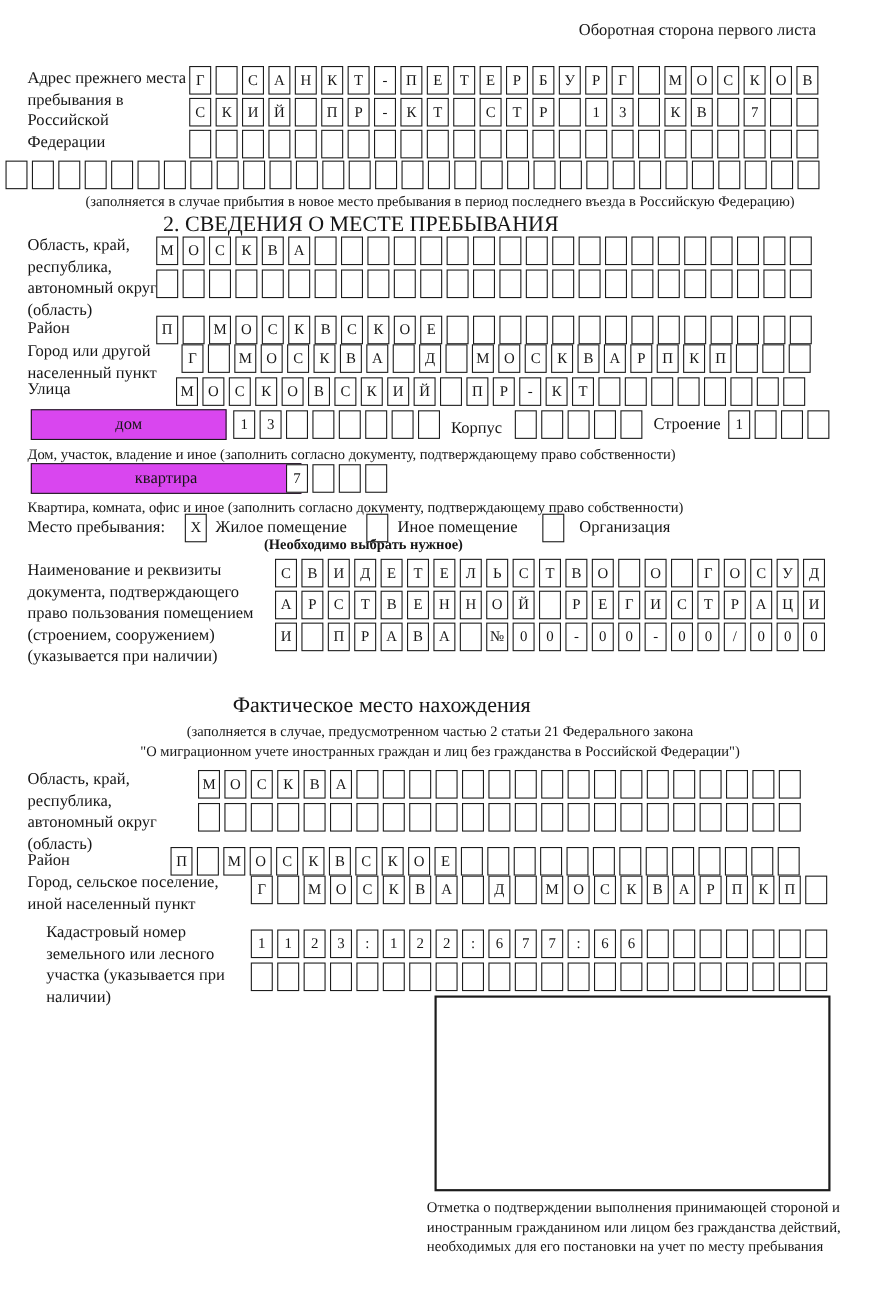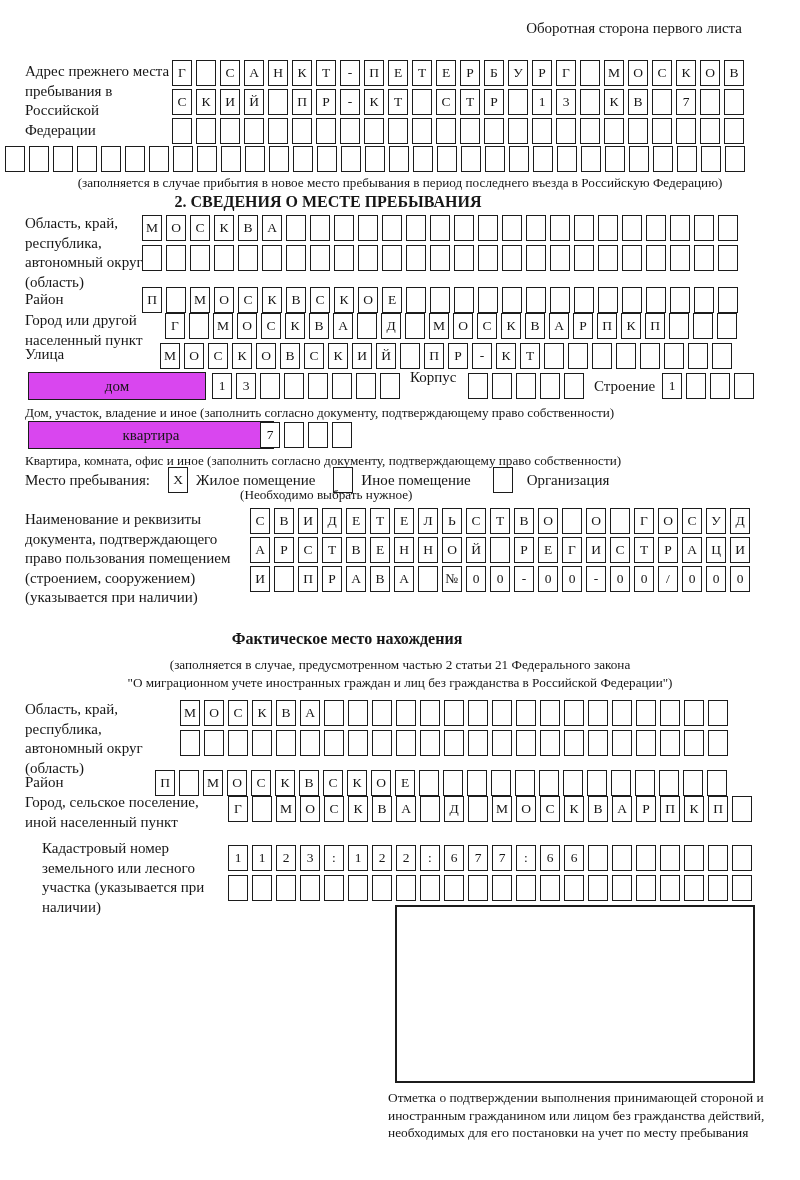--- a/index.html
+++ b/index.html
@@ -2,21 +2,21 @@
 <html><head>
 <meta charset="utf-8">
 <style>
   html,body{margin:0;padding:0;background:#ffffff;}
   body{width:800px;height:1180px;position:relative;color:#161616;
        font-family:"Liberation Serif","DejaVu Serif",serif;}
   .label{position:absolute;font-size:15px;line-height:19.5px;}
   .note{position:absolute;font-size:13.2px;line-height:17px;}
   .note.center{left:0;width:800px;text-align:center;}
   .title{position:absolute;left:0;width:656px;text-align:center;
-         font-weight:bold;font-size:16px;}
+         font-weight:normal;font-size:20px;}
   .boxrow{position:absolute;white-space:nowrap;}
   .cell{display:inline-block;box-sizing:border-box;width:20px;height:26px;
         border:1.6px solid #1c1c1c;margin-right:4px;text-align:center;
         font-size:13.5px;line-height:23px;vertical-align:top;background:#fff;}
   .bigbox{position:absolute;box-sizing:border-box;border:1.8px solid #1c1c1c;
           display:flex;align-items:center;justify-content:center;
           font-size:15px;background:#d946ef;}
   .stayrow{position:absolute;display:flex;align-items:center;font-size:15px;}
   .stayrow .cell{margin:0;}
   .stamp{position:absolute;box-sizing:border-box;border:2px solid #1c1c1c;background:#fff;}
@@ -45,40 +45,40 @@
 <div class="boxrow" style="left:142px;top:287px;"><span class="cell">П</span><span class="cell"></span><span class="cell">М</span><span class="cell">О</span><span class="cell">С</span><span class="cell">К</span><span class="cell">В</span><span class="cell">С</span><span class="cell">К</span><span class="cell">О</span><span class="cell">Е</span><span class="cell"></span><span class="cell"></span><span class="cell"></span><span class="cell"></span><span class="cell"></span><span class="cell"></span><span class="cell"></span><span class="cell"></span><span class="cell"></span><span class="cell"></span><span class="cell"></span><span class="cell"></span><span class="cell"></span><span class="cell"></span></div>
 
 <div class="label" style="left:25px;top:311px;width:150px;">Город или другой населенный пункт</div>
 <div class="boxrow" style="left:165px;top:313px;"><span class="cell">Г</span><span class="cell"></span><span class="cell">М</span><span class="cell">О</span><span class="cell">С</span><span class="cell">К</span><span class="cell">В</span><span class="cell">А</span><span class="cell"></span><span class="cell">Д</span><span class="cell"></span><span class="cell">М</span><span class="cell">О</span><span class="cell">С</span><span class="cell">К</span><span class="cell">В</span><span class="cell">А</span><span class="cell">Р</span><span class="cell">П</span><span class="cell">К</span><span class="cell">П</span><span class="cell"></span><span class="cell"></span><span class="cell"></span></div>
 
 <div class="label" style="left:25px;top:345px;width:100px;">Улица</div>
 <div class="boxrow" style="left:160px;top:343px;"><span class="cell">М</span><span class="cell">О</span><span class="cell">С</span><span class="cell">К</span><span class="cell">О</span><span class="cell">В</span><span class="cell">С</span><span class="cell">К</span><span class="cell">И</span><span class="cell">Й</span><span class="cell"></span><span class="cell">П</span><span class="cell">Р</span><span class="cell">-</span><span class="cell">К</span><span class="cell">Т</span><span class="cell"></span><span class="cell"></span><span class="cell"></span><span class="cell"></span><span class="cell"></span><span class="cell"></span><span class="cell"></span><span class="cell"></span></div>
 
 <div class="bigbox" style="left:28px;top:372px;width:178px;height:28px;">дом</div>
 <div class="boxrow" style="left:212px;top:373px;"><span class="cell">1</span><span class="cell">3</span><span class="cell"></span><span class="cell"></span><span class="cell"></span><span class="cell"></span><span class="cell"></span><span class="cell"></span></div>
-<div class="label" style="left:410px;top:368px;">Корпус</div>
+<div class="label" style="left:410px;top:381px;">Корпус</div>
 <div class="boxrow" style="left:468px;top:373px;"><span class="cell"></span><span class="cell"></span><span class="cell"></span><span class="cell"></span><span class="cell"></span></div>
 <div class="label" style="left:594px;top:377px;">Строение</div>
 <div class="boxrow" style="left:662px;top:373px;"><span class="cell">1</span><span class="cell"></span><span class="cell"></span><span class="cell"></span></div>
 <div class="note" style="left:25px;top:404px;">Дом, участок, владение и иное (заполнить согласно документу, подтверждающему право собственности)</div>
 
 <div class="bigbox" style="left:28px;top:421px;width:246px;height:28px;">квартира</div>
 <div class="boxrow" style="left:260px;top:422px;"><span class="cell">7</span><span class="cell"></span><span class="cell"></span><span class="cell"></span></div>
 <div class="note" style="left:25px;top:452px;">Квартира, комната, офис и иное (заполнить согласно документу, подтверждающему право собственности)</div>
 
 <div class="stayrow" style="left:25px;top:467px;">
   <span>Место пребывания:</span>
   <span class="cell" style="margin-left:18px;">X</span>
   <span style="margin-left:8px;">Жилое помещение</span>
   <span class="cell" style="margin-left:18px;"></span>
   <span style="margin-left:8px;">Иное помещение</span>
   <span class="cell" style="margin-left:22px;"></span>
   <span style="margin-left:14px;">Организация</span>
 </div>
-<div class="note" style="left:240px;top:486px;">(Необходимо выбрать нужное)</div>
+<div class="note" style="left:240px;top:486px;font-weight:bold;">(Необходимо выбрать нужное)</div>
 
 <div class="label" style="left:25px;top:510px;width:215px;">Наименование и реквизиты документа, подтверждающего право пользования помещением (строением, сооружением) (указывается при наличии)</div>
 <div class="boxrow" style="left:250px;top:508px;"><span class="cell">С</span><span class="cell">В</span><span class="cell">И</span><span class="cell">Д</span><span class="cell">Е</span><span class="cell">Т</span><span class="cell">Е</span><span class="cell">Л</span><span class="cell">Ь</span><span class="cell">С</span><span class="cell">Т</span><span class="cell">В</span><span class="cell">О</span><span class="cell"></span><span class="cell">О</span><span class="cell"></span><span class="cell">Г</span><span class="cell">О</span><span class="cell">С</span><span class="cell">У</span><span class="cell">Д</span></div>
 <div class="boxrow" style="left:250px;top:537px;"><span class="cell">А</span><span class="cell">Р</span><span class="cell">С</span><span class="cell">Т</span><span class="cell">В</span><span class="cell">Е</span><span class="cell">Н</span><span class="cell">Н</span><span class="cell">О</span><span class="cell">Й</span><span class="cell"></span><span class="cell">Р</span><span class="cell">Е</span><span class="cell">Г</span><span class="cell">И</span><span class="cell">С</span><span class="cell">Т</span><span class="cell">Р</span><span class="cell">А</span><span class="cell">Ц</span><span class="cell">И</span></div>
 <div class="boxrow" style="left:250px;top:566px;"><span class="cell">И</span><span class="cell"></span><span class="cell">П</span><span class="cell">Р</span><span class="cell">А</span><span class="cell">В</span><span class="cell">А</span><span class="cell"></span><span class="cell">№</span><span class="cell">0</span><span class="cell">0</span><span class="cell">-</span><span class="cell">0</span><span class="cell">0</span><span class="cell">-</span><span class="cell">0</span><span class="cell">0</span><span class="cell">/</span><span class="cell">0</span><span class="cell">0</span><span class="cell">0</span></div>
 
 <div class="title" style="top:630px;margin-left:19px;">Фактическое место нахождения</div>
 <div class="note center" style="top:656px;">(заполняется в случае, предусмотренном частью 2 статьи 21 Федерального закона</div>
 <div class="note center" style="top:674px;">"О миграционном учете иностранных граждан и лиц без гражданства в Российской Федерации")</div>
 

